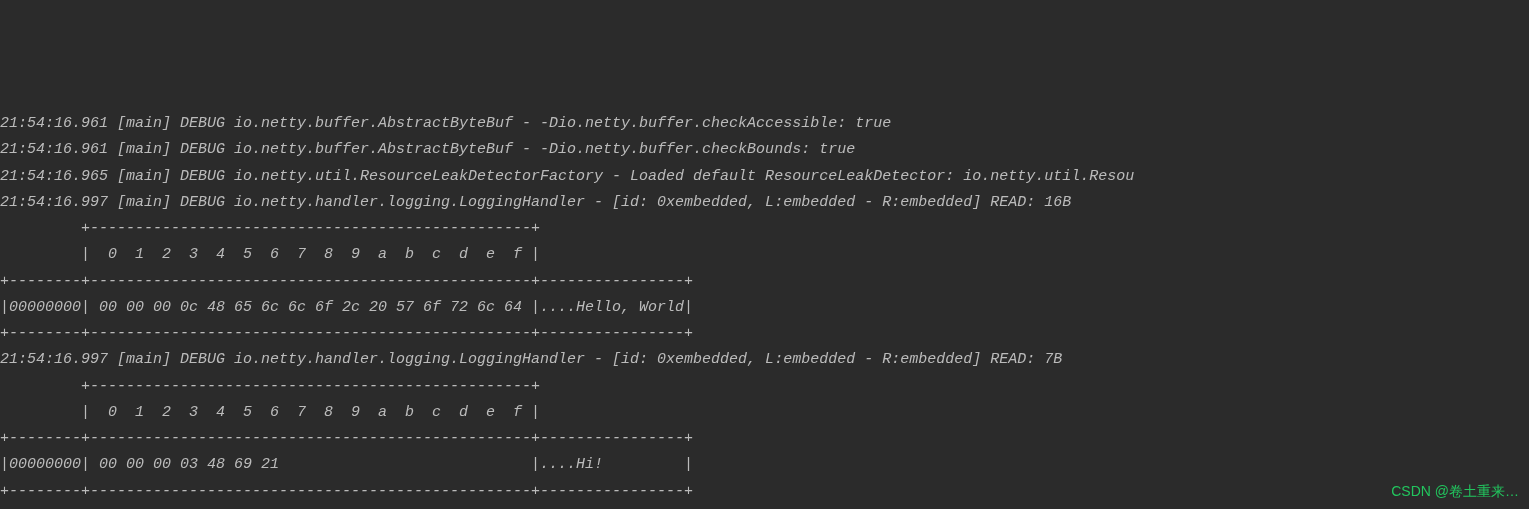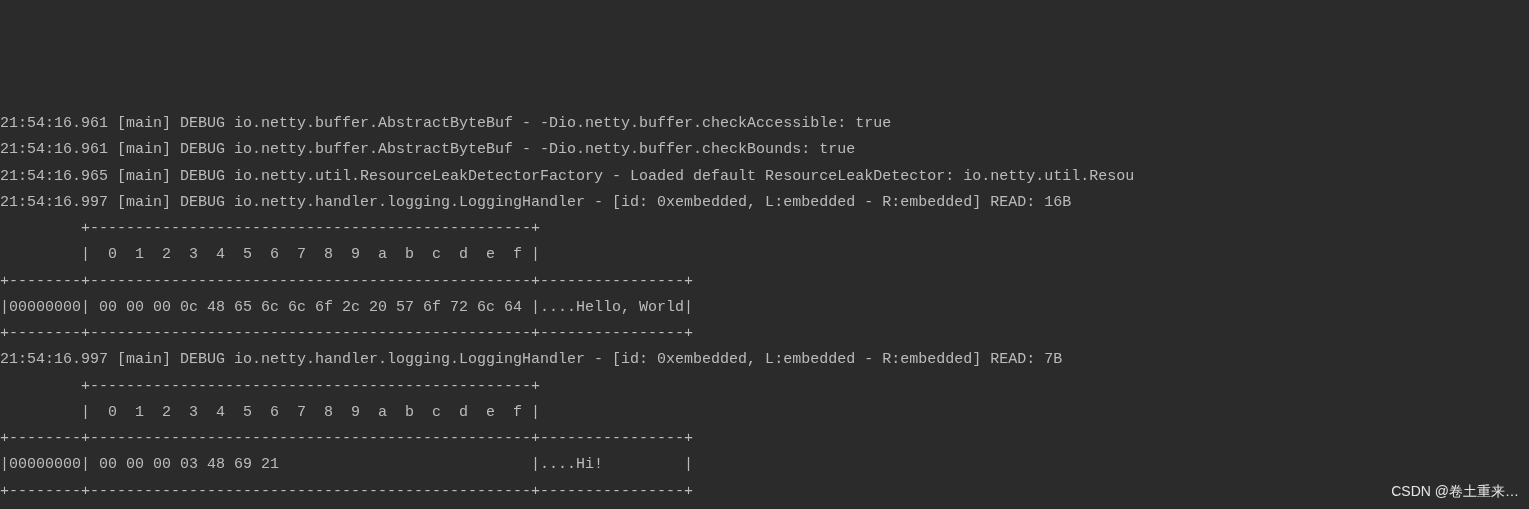--- a/index.html
+++ b/index.html
@@ -15,26 +15,27 @@
       line-height: 1.75;
       padding: 6px 0 0 0;
       white-space: pre;
       overflow: hidden;
       width: 1529px;
       height: 509px;
       position: relative;
     }
     .log-line {
       display: block;
+      font-style: italic;
     }
     .watermark {
       position: absolute;
       bottom: 6px;
       right: 10px;
-      color: #e5e5e5;
+      color: #22c55e;
       font-family: 'Microsoft YaHei', sans-serif;
       font-size: 14px;
       white-space: nowrap;
     }
   </style>
 </head>
 <body>
 
 
 

